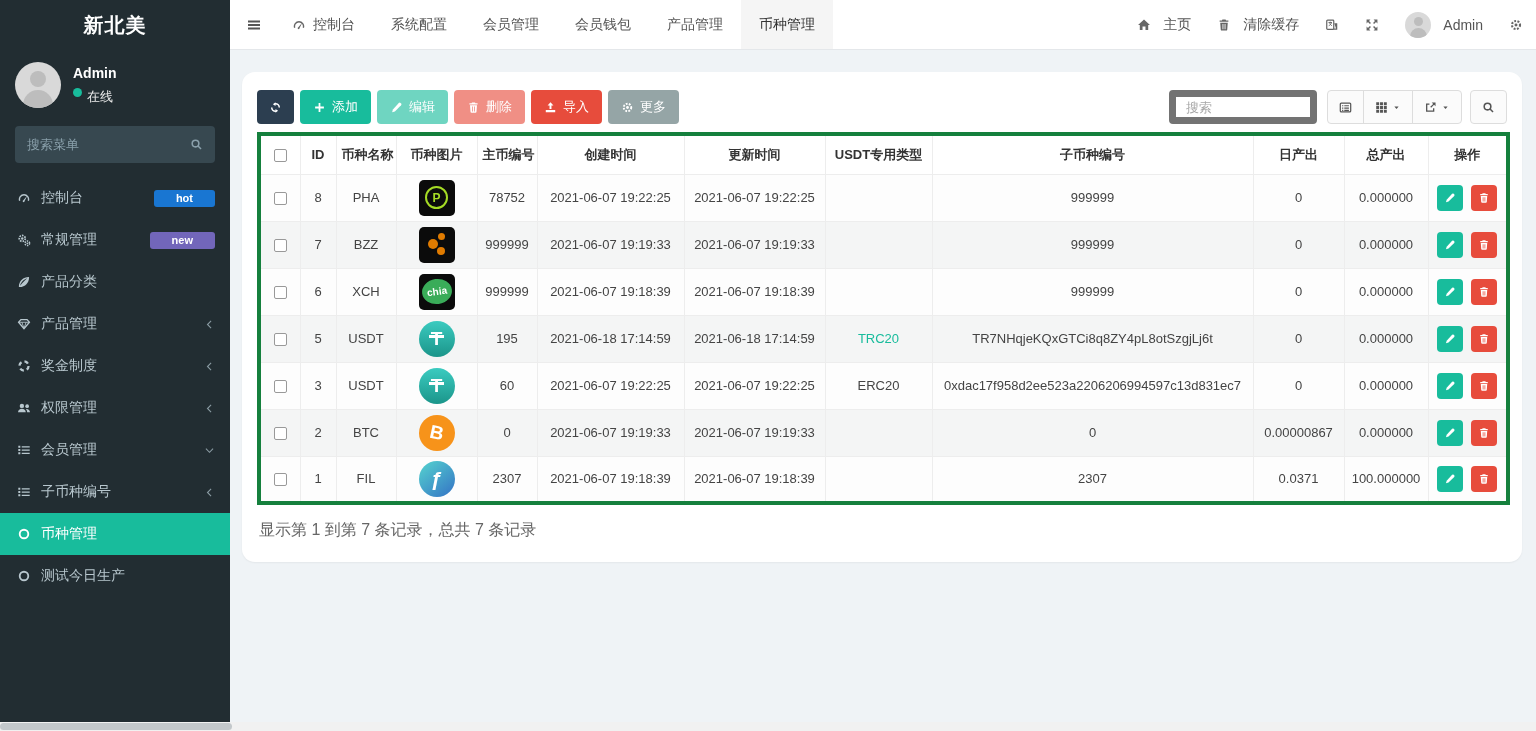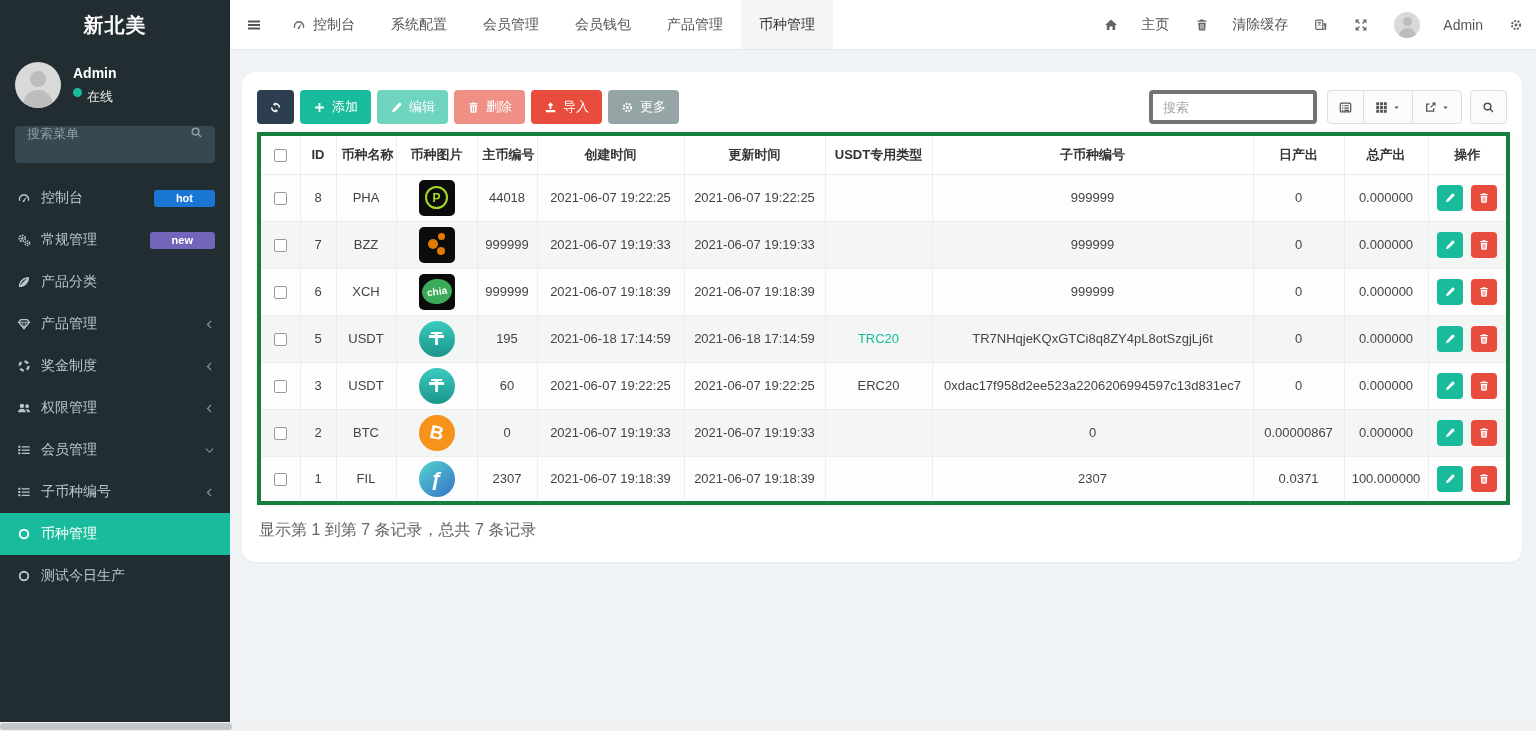--- a/index.html
+++ b/index.html
@@ -12,61 +12,61 @@
   
   .sidebar{width:230px;flex-shrink:0;background:var(--sidebar-bg,#222d32);color:#b8c7ce;display:flex;flex-direction:column;overflow:hidden}
   .brand{height:50px;display:flex;align-items:center;justify-content:center;font-size:20px;font-weight:bold;color:#fff;letter-spacing:1px}
   .userpanel{display:flex;align-items:center;gap:12px;padding:12px 15px 10px}
   .avatar-lg{width:46px;height:46px;border-radius:50%;background:#d9d9d9;position:relative;overflow:hidden;flex-shrink:0}
   .avatar-lg::before{content:"";position:absolute;width:16px;height:16px;border-radius:50%;background:#bdbdbd;left:15px;top:9px}
   .avatar-lg::after{content:"";position:absolute;width:30px;height:18px;border-radius:15px 15px 0 0;background:#bdbdbd;left:8px;top:28px}
   .uname{color:#fff;font-weight:bold;font-size:14px;margin-bottom:7px}
   .ustatus{font-size:13px;color:#ececec;display:flex;align-items:flex-start;gap:5px}
   .dot{width:9px;height:9px;border-radius:50%;background:var(--accent,#18bc9c)}
-  .msearch{margin:8px 15px 12px;background:#374850;border-radius:4px;height:37px;display:flex;align-items:flex-start;padding:0 12px}
+  .msearch{margin:8px 15px 12px;background:#374850;border-radius:4px;height:37px;display:flex;align-items:center;padding:0 12px}
   .msearch input{flex:1;background:transparent;border:none;outline:none;color:#cfd8dc;font-size:13px;font-family:inherit;min-width:0}
   .msearch input::placeholder{color:#8aa0ab}
   .msicon{color:#8aa0ab;font-size:13px}
   .menu{flex:1;overflow:hidden;padding-top:2px}
   .mitem{height:42px;display:flex;align-items:center;padding:0 15px;font-size:14px;cursor:pointer;color:#b8c7ce}
   .mitem .ic{width:17px;margin-right:9px;font-size:14px;justify-content:center}
   .mitem.active{background:var(--accent,#18bc9c);color:#fff}
   .badge{margin-left:auto;font-size:11px;font-weight:bold;color:#fff;padding:3px 22px;border-radius:3px;line-height:1}
   .arrow{margin-left:auto;font-size:11px;color:#8a9ba3}
 
   
   .main{flex:1;display:flex;flex-direction:column;min-width:0}
   .topbar{height:50px;background:#fff;display:flex;align-items:stretch;border-bottom:1px solid #e4e7ea;flex-shrink:0}
   .burger{align-self:center;margin:0 12px 0 16px;font-size:16px;color:#555;cursor:pointer}
   .tabs{display:flex;align-items:stretch}
   .tab{display:flex;align-items:center;gap:7px;padding:0 18px;font-size:14px;color:#555;cursor:pointer}
   .tab .ic{font-size:14px;color:#666}
   .tab.active{background:#f5f5f5;color:#333}
   .top-right{margin-left:auto;display:flex;align-items:stretch;color:#555;font-size:14px}
-  .tr-item{display:flex;align-items:center;gap:23px;padding:0 13px;cursor:pointer}
+  .tr-item{display:flex;align-items:center;gap:12px;padding:0 13px;cursor:pointer}
   .tr-item [data-icon]{font-size:14px;color:#666}
   .avatar-sm{width:26px;height:26px;border-radius:50%;background:#d9d9d9;position:relative;overflow:hidden;display:inline-block}
   .avatar-sm::before{content:"";position:absolute;width:9px;height:9px;border-radius:50%;background:#bdbdbd;left:8.5px;top:5px}
   .avatar-sm::after{content:"";position:absolute;width:17px;height:10px;border-radius:9px 9px 0 0;background:#bdbdbd;left:4.5px;top:16px}
 
   .content{flex:1;padding:22px 14px 0 12px;overflow:hidden}
   .panel{background:#fff;border-radius:13px;padding:15px 15px 12px;box-shadow:0 1px 2px rgba(0,0,0,.05)}
 
   
   .tbar{display:flex;align-items:center;margin:3px 0 8px}
   .tbar-left{display:flex;align-items:center}
   .btn{height:34px;border:none;border-radius:4px;color:#fff;font-size:13px;font-family:inherit;display:inline-flex;align-items:center;gap:6px;padding:0 13px;margin-right:6px;cursor:pointer}
   .btn .ic{font-size:13px}
   .btn.dark{background:var(--dark-btn,#2c3e50);padding:0 12px}
   .btn.success{background:var(--accent,#18bc9c)}
   .btn.danger{background:var(--danger,#e74c3c)}
   .btn.gray{background:var(--gray-btn,#95a5a6)}
   .btn.disabled{opacity:.62;cursor:default}
   .tbar-right{margin-left:auto;display:flex;align-items:center}
-  .search-input{width:168px;height:34px;border:4px solid #737373;border-radius:4px;padding:0 10px;font-size:13px;color:#555;font-family:inherit;outline:none;margin-right:10px}
+  .search-input{width:148px;height:34px;border:7px solid #737373;border-radius:4px;padding:0 10px;font-size:13px;color:#555;font-family:inherit;outline:none;margin-right:10px}
   .search-input::placeholder{color:#a6a6a6}
   .btn-group{display:flex}
   .gbtn{height:34px;background:#fbfbfb;border:1px solid #ddd;display:inline-flex;align-items:center;gap:4px;padding:0 11px;color:#555;cursor:pointer;font-size:13px}
   .gbtn.first{border-radius:4px 0 0 4px}
   .gbtn.mid{margin-left:-1px}
   .gbtn.last{margin-left:-1px;border-radius:0 4px 4px 0}
   .gbtn.single{border-radius:4px;margin-left:8px}
   .caret{font-size:9px;color:#555}
 
   
@@ -479,21 +479,21 @@
           <tbody>
               <tr>
     <td><span class="cb"></span></td>
     <td class="c-id">8</td>
     <td class="c-name">PHA</td>
     <td class="c-img">
                   <div class="coin pha">
                     <span class="pha-p">P</span>
                   </div>
                 </td>
-    <td class="c-main">44018</td>
+    <td class="c-main">78752</td>
     <td class="c-created">2021-06-07 19:22:25</td>
     <td class="c-updated">2021-06-07 19:22:25</td>
     <td class="c-usdt"></td>
     <td class="c-sub">999999</td>
     <td class="c-daily">0</td>
     <td class="c-total">0.000000</td>
     <td class="c-op">
       <button class="abtn edit">
                     <span data-icon="pencil">
                       <svg viewBox="0 0 16 16" fill="currentColor" aria-hidden="true">

